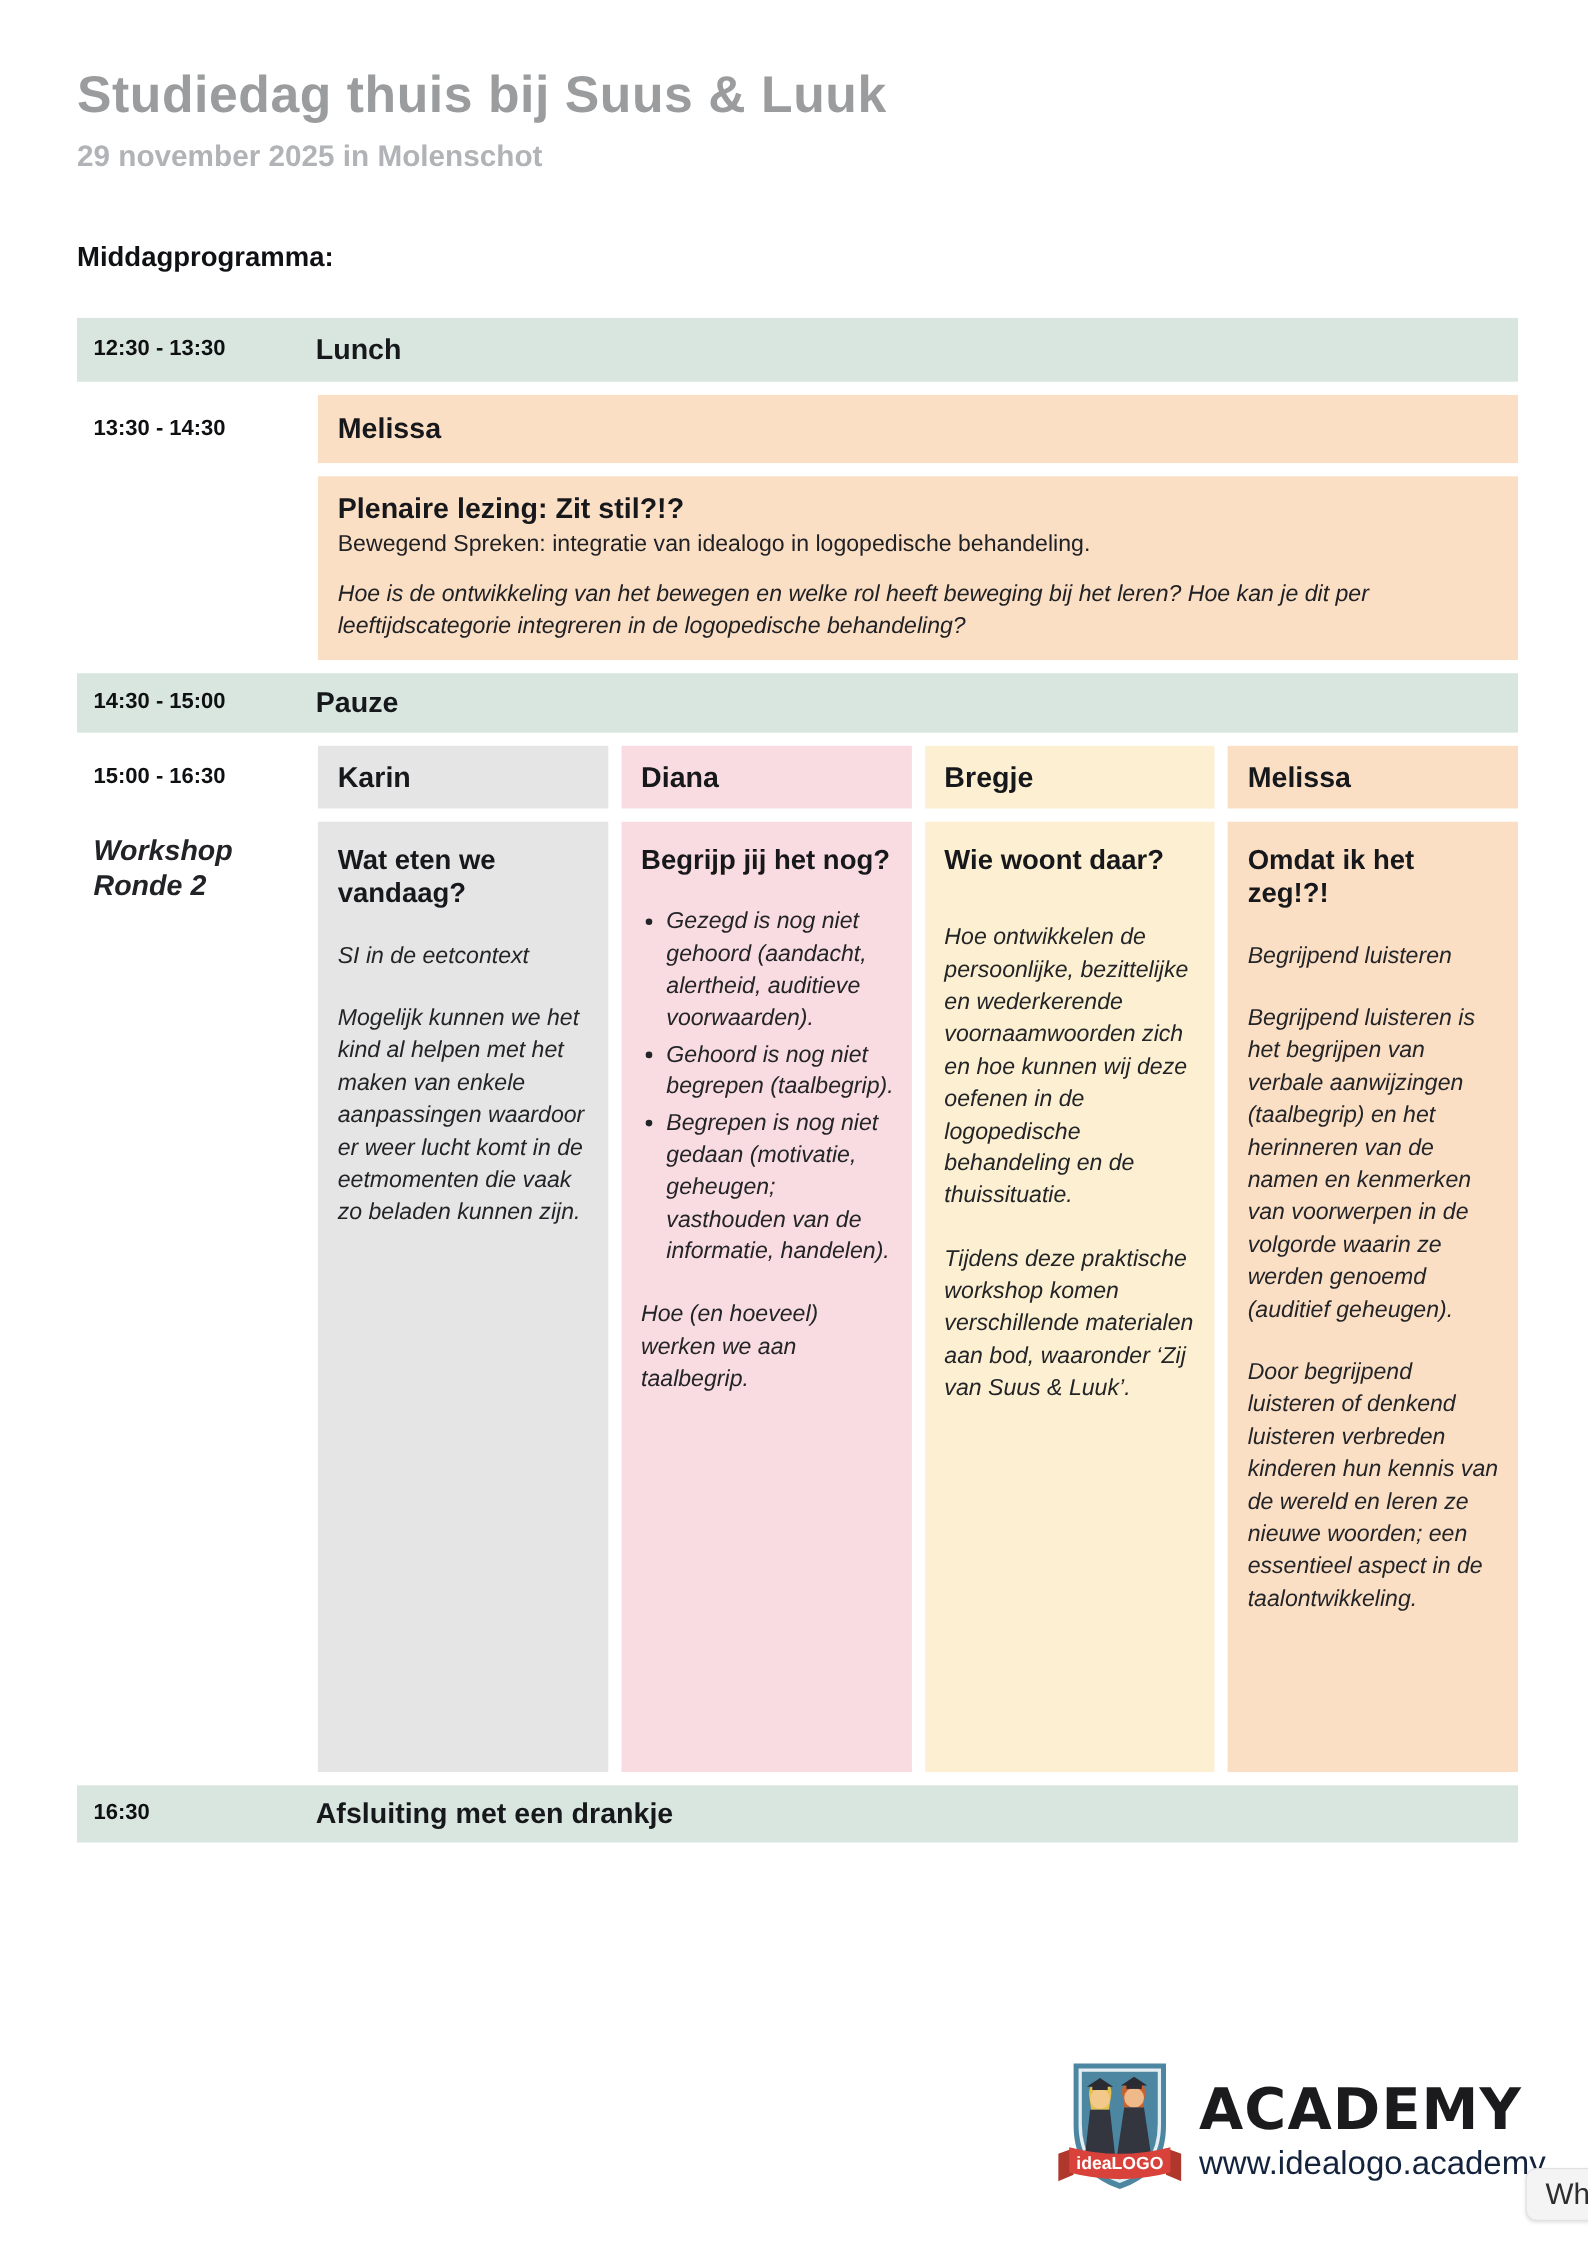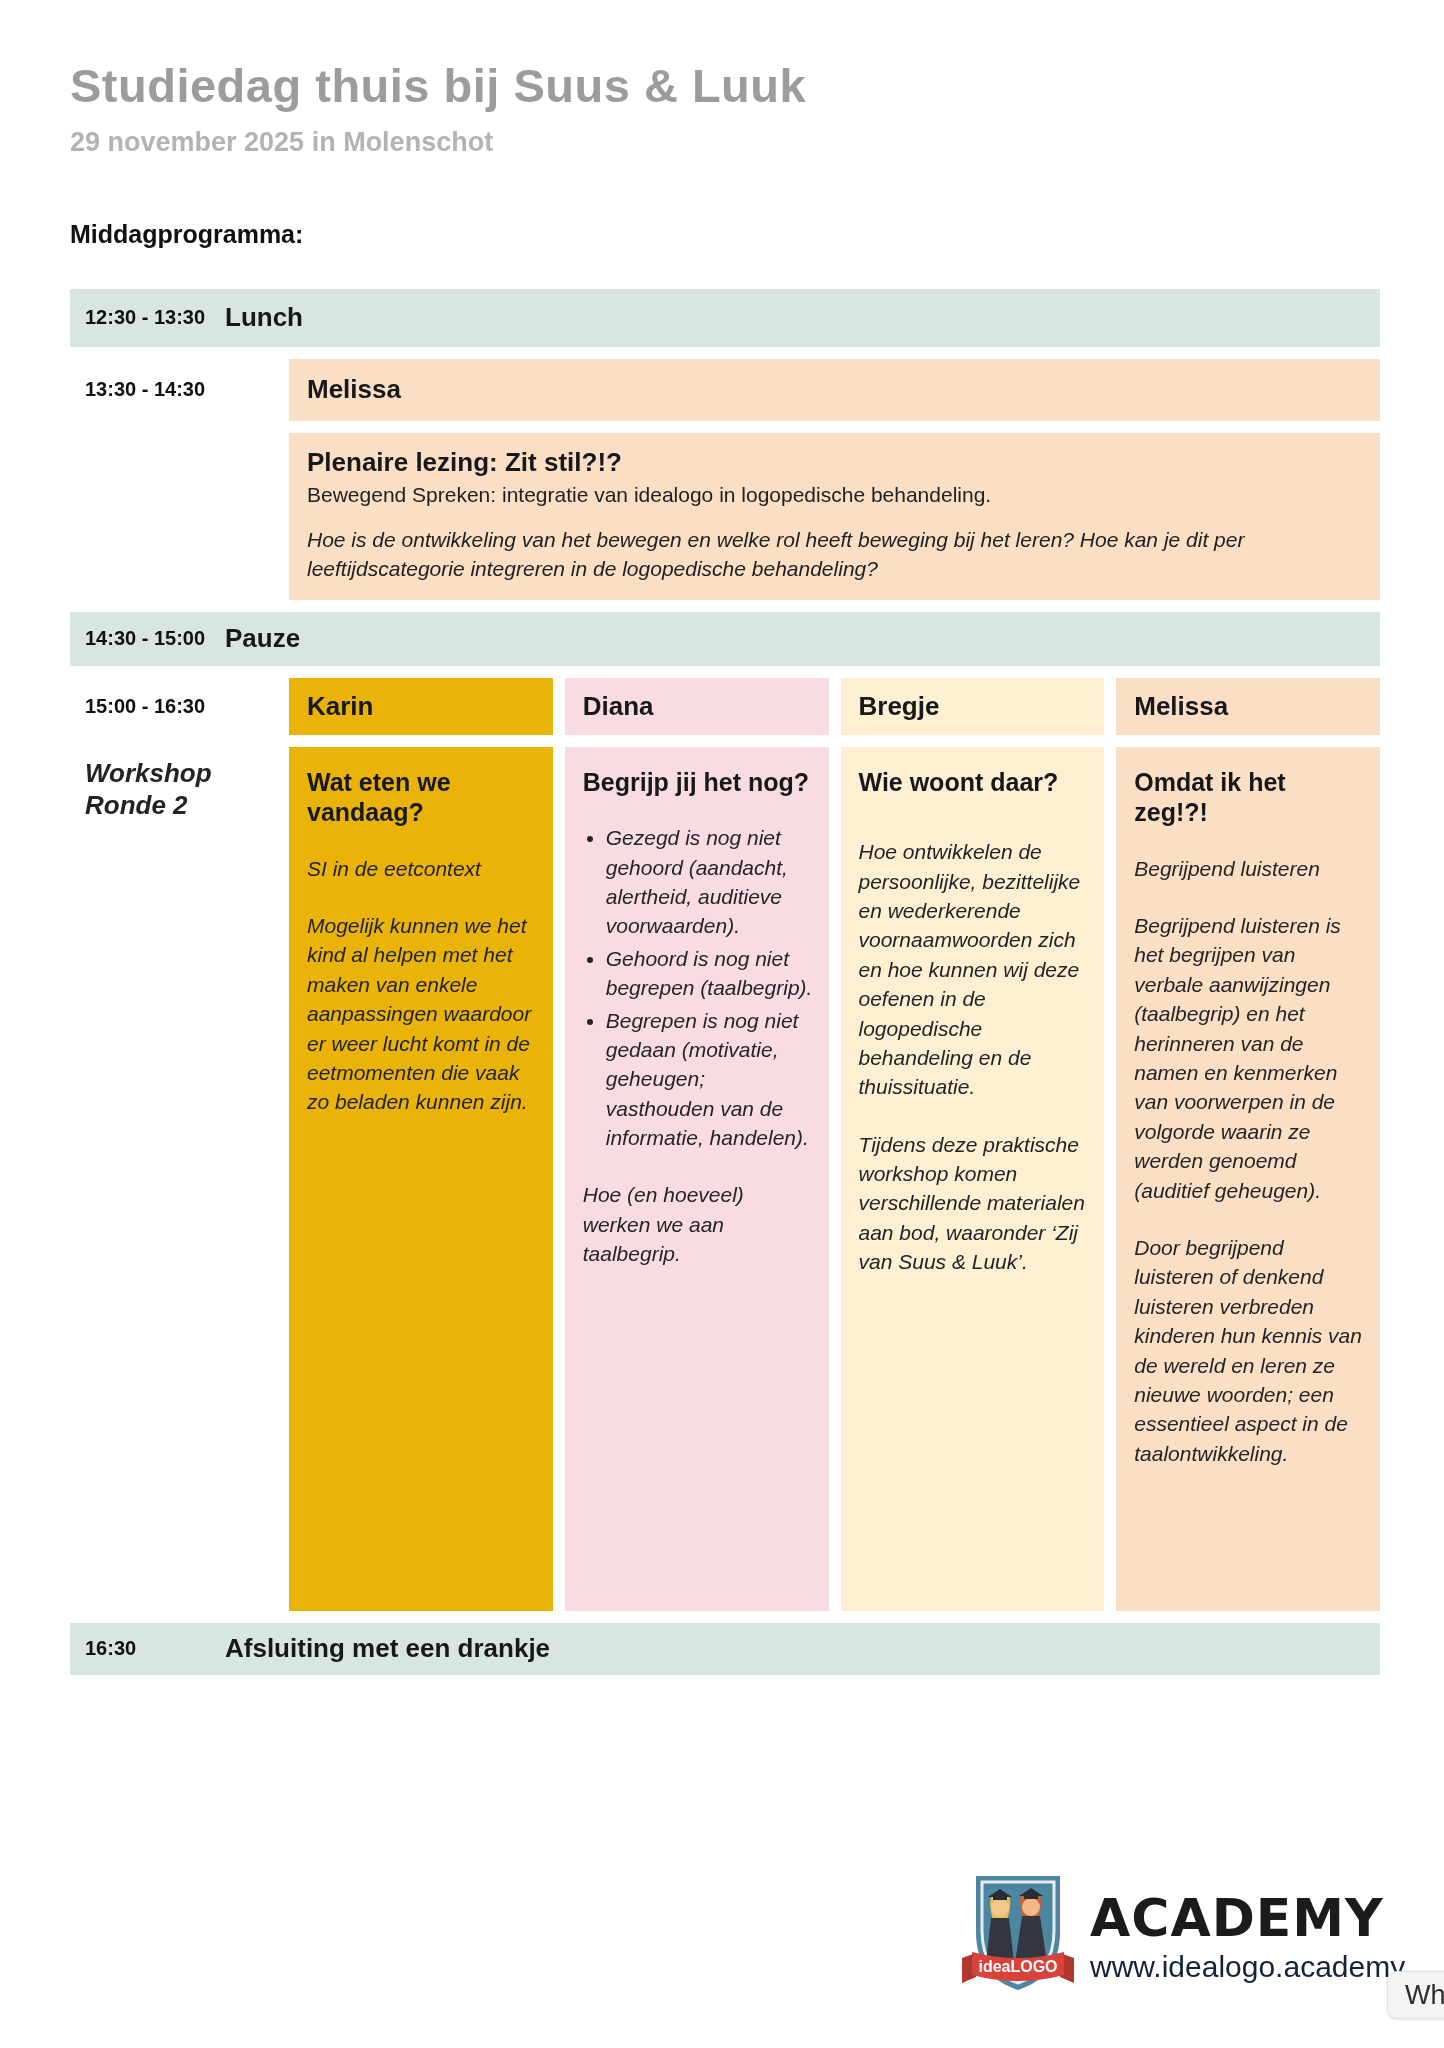--- a/index.html
+++ b/index.html
@@ -12,21 +12,21 @@
   .page-title { margin:56px 0 0; font-size:47px; font-weight:700; color:#9a9c9e; line-height:1.1; letter-spacing:.5px; }
   .page-subtitle { margin-top:15px; font-size:27px; font-weight:700; color:#b1b3b6; }
   .section-heading { margin-top:62px; font-size:25px; font-weight:700; color:#101114; }
 
   .schedule { margin-top:40px; display:flex; flex-direction:column; gap:12px; }
 
   .time-text { font-size:20px; font-weight:700; color:#0f1012; white-space:nowrap; }
   .bar-label { font-size:26px; font-weight:700; color:#17181b; }
 
   .bar-full { display:flex; align-items:center; min-height:58px; }
-  .bar-full .time-slot { width:155px; padding-left:15px; box-sizing:border-box; flex:none; }
+  .bar-full .time-slot { width:217px; padding-left:15px; box-sizing:border-box; flex:none; }
   .bar-closing { min-height:52px; }
 
   .row { display:flex;gap:36px; }
   .time-cell { width:183px; padding-left:15px; box-sizing:border-box; flex:none; display:flex; align-items:center; }
   .time-cell.top { align-items:flex-start; padding-top:10px; }
 
   .bar-indent { flex:1; min-height:62px; display:flex; align-items:center; padding-left:18px; box-sizing:border-box; }
 
   .plenary-block { flex:1; padding:14px 24px 16px 18px; box-sizing:border-box; }
   .plenary-title { font-size:26px; font-weight:700; color:#17181b; line-height:1.2; }
@@ -40,21 +40,21 @@
   .col-text, .col-body p, .col-body li { font-size:21px; font-style:italic; line-height:1.4; color:#232427; }
   .col-body p { margin:0 0 28px; }
   .col-intro { margin:0 0 28px; }
   .col-body ul { margin:0 0 28px; padding-left:23px; }
   .col-body li { margin-bottom:3px; }
 
   .round-label { font-size:26px; font-weight:700; font-style:italic; color:#222326; line-height:1.25; }
 
   .bg-green  { background:#d9e6e0; }
   .bg-peach  { background:#fbdfc5; }
-  .bg-blue   { background:#eab308; }
+  .bg-blue   { background:#e5e5e5; }
   .bg-pink   { background:#f9dce1; }
   .bg-cream  { background:#fdf0d2; }
 
   .footer-logo { position:absolute; left:962px; top:1866px; display:flex; align-items:flex-start; gap:16px; }
   .brand-block { margin-top:26px; }
   .brand-name { font-family:"DejaVu Sans", sans-serif; font-size:52px; font-weight:bold; letter-spacing:1px; line-height:1; color:#1b1b1d; }
   .brand-site { font-size:30px; margin-top:6px; color:#14233c; }
 
   .corner-button {
     position:absolute; left:1387px; top:1971px; width:96px; height:48px;

